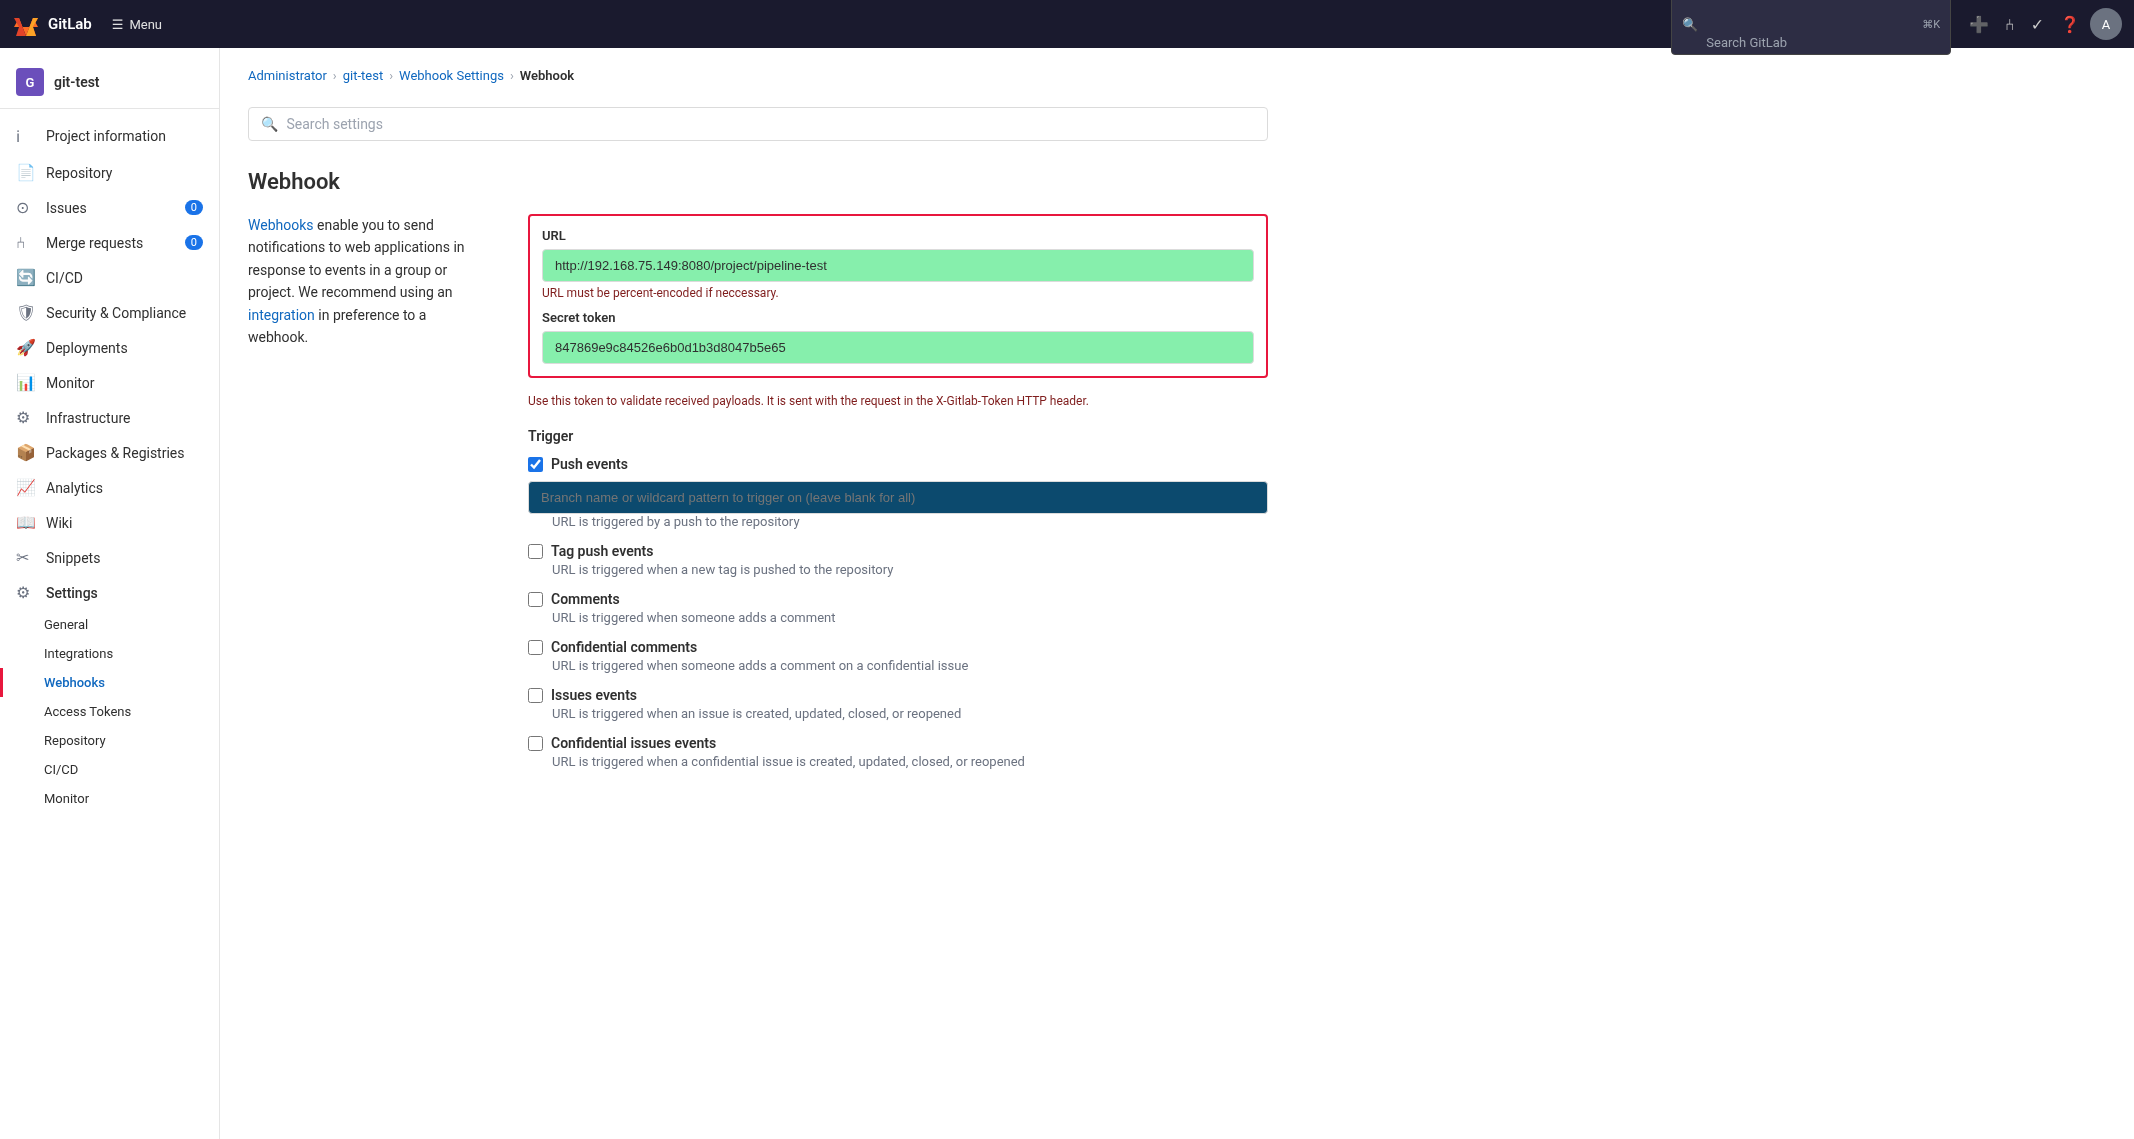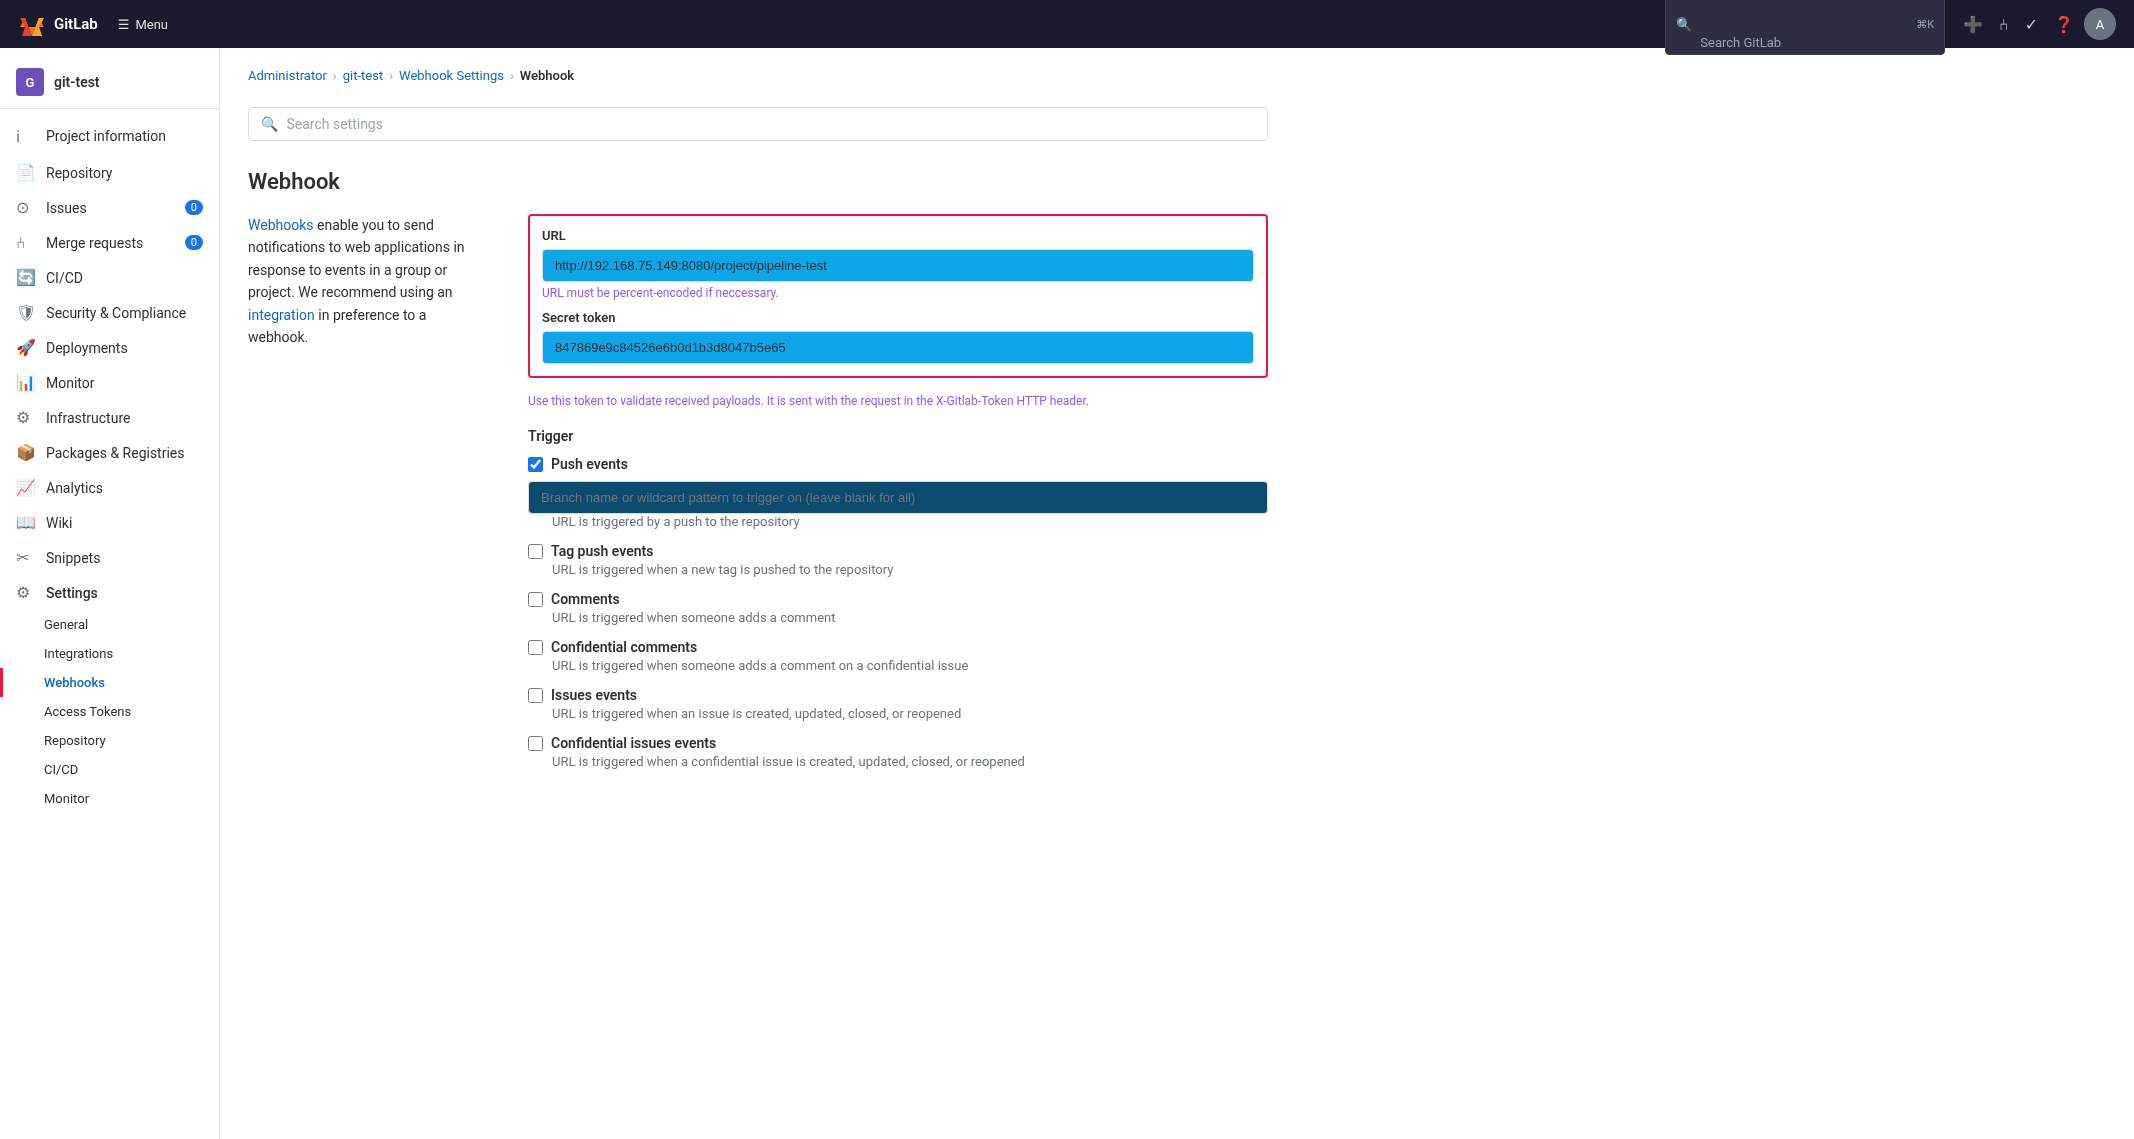--- a/index.html
+++ b/index.html
@@ -4,21 +4,21 @@
   <style>
     * { box-sizing: border-box; margin: 0; padding: 0; }
     body { font-family: -apple-system, BlinkMacSystemFont, 'Segoe UI', Roboto, sans-serif; background: #fff; color: #303030; font-size: 14px; }
 
     
     .navbar {
       background: #1a1a2e;
       height: 48px;
       display: flex;
       align-items: center;
-      padding: 0 18px;
+      padding: 0 12px;
       gap: 12px;
       position: fixed;
       top: 0; left: 0; right: 0;
       z-index: 100;
     }
     .navbar-logo {
       display: flex;
       align-items: center;
       gap: 8px;
       color: #fff;
@@ -252,26 +252,26 @@
       color: #303030;
       margin-bottom: 6px;
     }
     .field-input {
       width: 100%;
       border: 1px solid #dbdbdb;
       border-radius: 4px;
       padding: 8px 12px;
       font-size: 13px;
       color: #303030;
-      background: #0ea5e9;
+      background: #86efac;
       outline: none;
     }
     .field-hint {
       font-size: 12px;
-      color: #8b5cf6;
+      color: #7f1d1d;
       margin-top: 4px;
       margin-bottom: 10px;
     }
 
     
     .trigger-label {
       font-size: 14px;
       font-weight: 600;
       color: #303030;
       margin-bottom: 12px;

